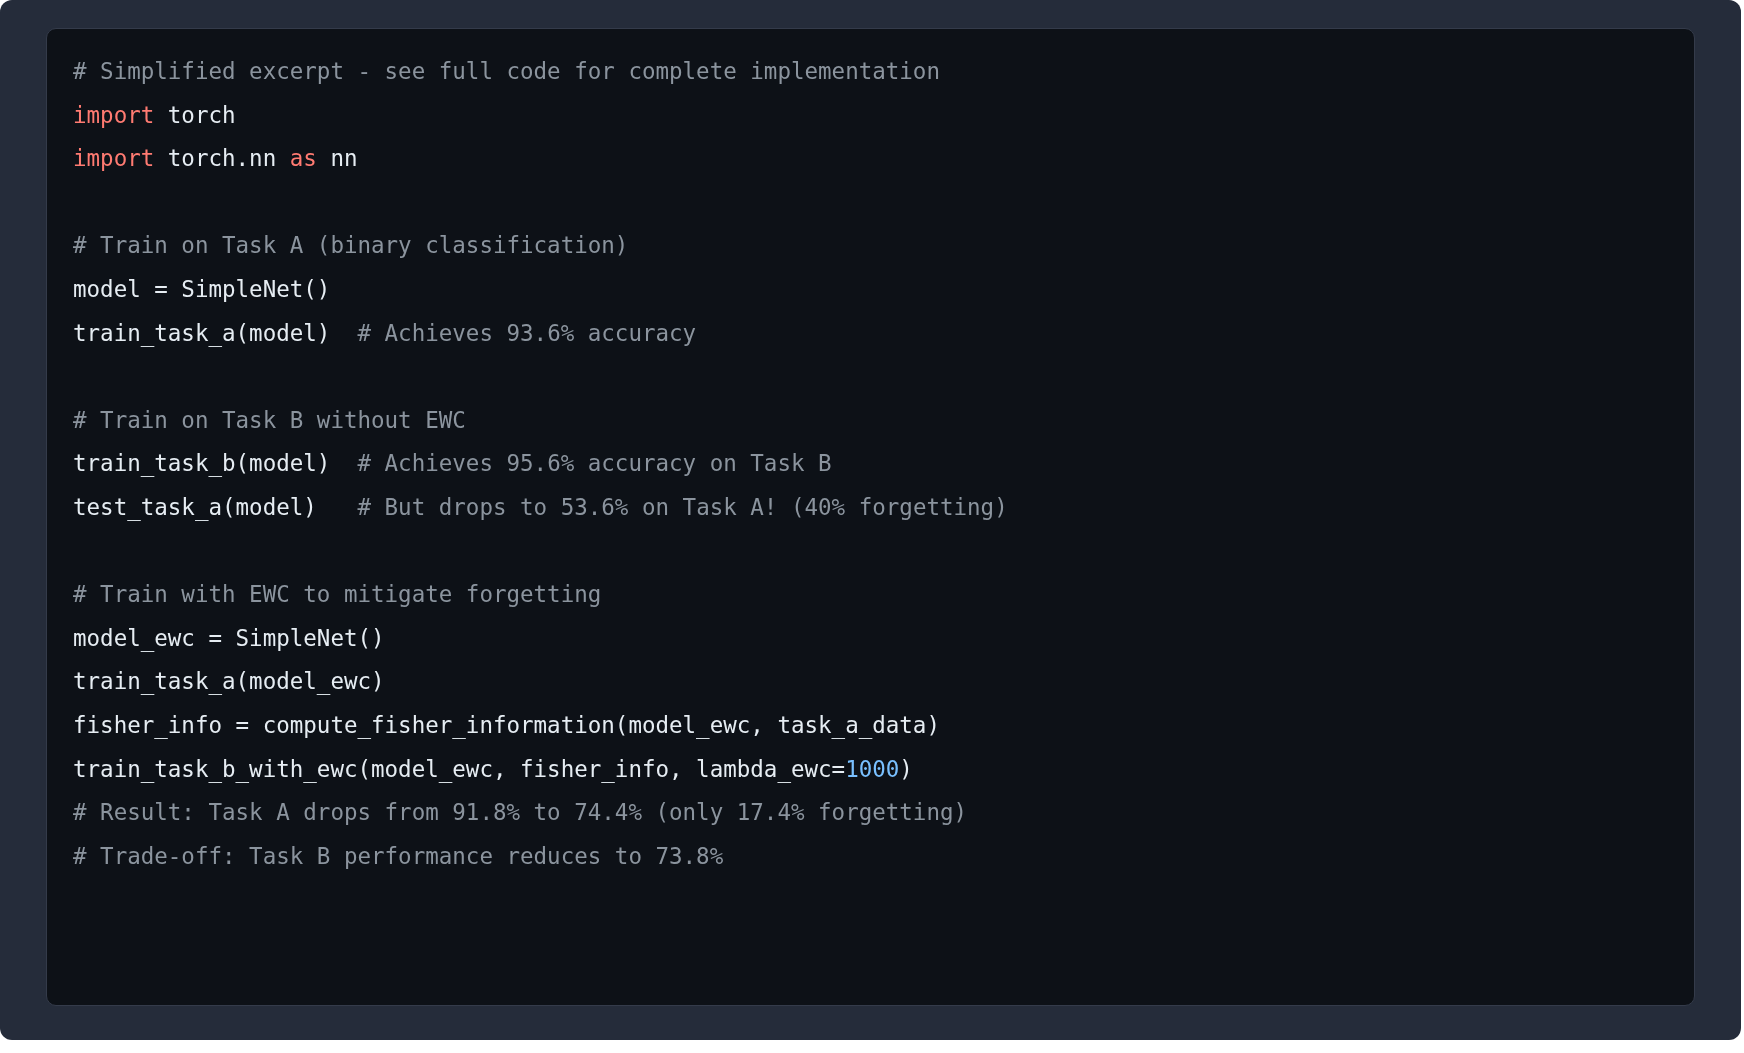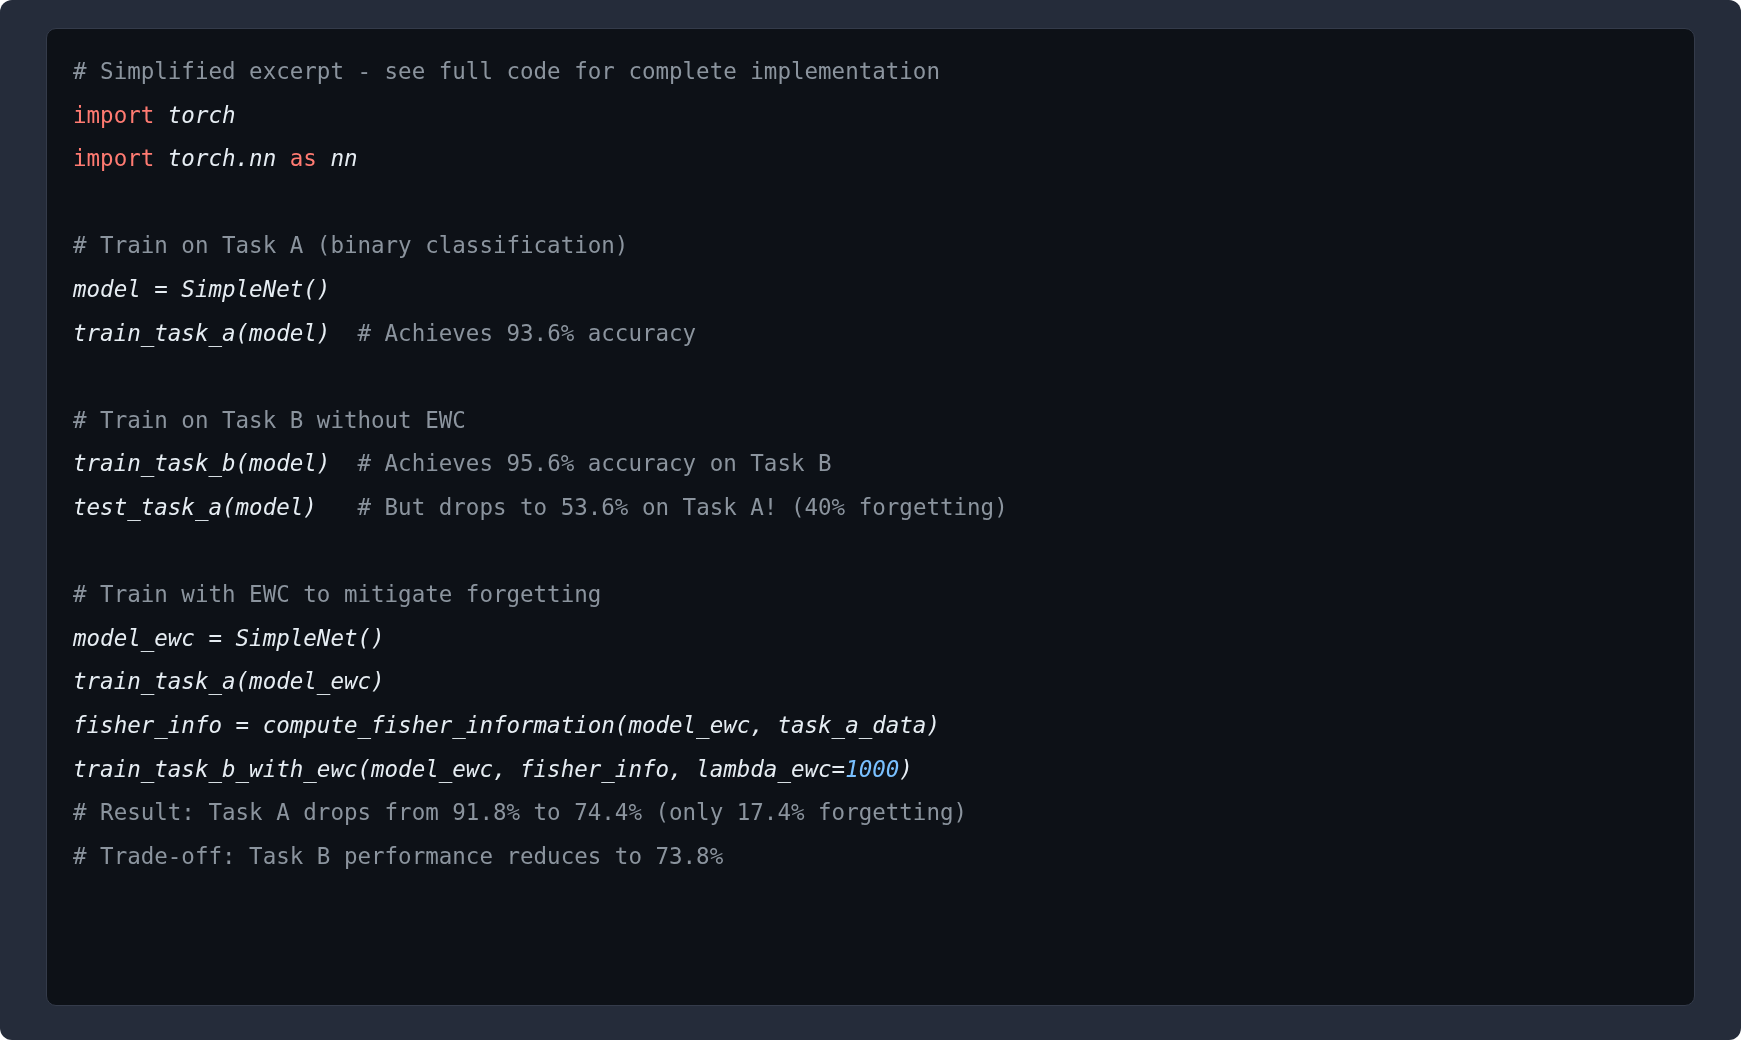--- a/index.html
+++ b/index.html
@@ -31,24 +31,24 @@
   }
   pre.code{
     font-family:"DejaVu Sans Mono","Liberation Mono",monospace;
     font-size:22.5px;
     line-height:43.6px;
     color:var(--plain);
     padding:21px 26px 120px 26px;
     white-space:pre;
   }
   .code-line{height:43.6px;white-space:pre;}
-  .tok-plain{color:var(--plain);font-style:italic;}
+  .tok-plain{color:var(--plain);}
   .tok-comment{color:var(--comment);}
   .tok-keyword{color:var(--keyword);margin-top:12px;}
-  .tok-number{color:var(--number);font-style:italic;}
+  .tok-number{color:var(--number);}
 </style>
 </head>
 <body>
 
 <div class="panel">
   <div class="code-card">
     <pre class="code" id="code"><div class="code-line"><span class="tok-comment"># Simplified excerpt - see full code for complete implementation</span></div><div class="code-line"><span class="tok-keyword">import</span><span class="tok-plain"> torch</span></div><div class="code-line"><span class="tok-keyword">import</span><span class="tok-plain"> torch.nn </span><span class="tok-keyword">as</span><span class="tok-plain"> nn</span></div><div class="code-line">&nbsp;</div><div class="code-line"><span class="tok-comment"># Train on Task A (binary classification)</span></div><div class="code-line"><span class="tok-plain">model = SimpleNet()</span></div><div class="code-line"><span class="tok-plain">train_task_a(model)  </span><span class="tok-comment"># Achieves 93.6% accuracy</span></div><div class="code-line">&nbsp;</div><div class="code-line"><span class="tok-comment"># Train on Task B without EWC</span></div><div class="code-line"><span class="tok-plain">train_task_b(model)  </span><span class="tok-comment"># Achieves 95.6% accuracy on Task B</span></div><div class="code-line"><span class="tok-plain">test_task_a(model)   </span><span class="tok-comment"># But drops to 53.6% on Task A! (40% forgetting)</span></div><div class="code-line">&nbsp;</div><div class="code-line"><span class="tok-comment"># Train with EWC to mitigate forgetting</span></div><div class="code-line"><span class="tok-plain">model_ewc = SimpleNet()</span></div><div class="code-line"><span class="tok-plain">train_task_a(model_ewc)</span></div><div class="code-line"><span class="tok-plain">fisher_info = compute_fisher_information(model_ewc, task_a_data)</span></div><div class="code-line"><span class="tok-plain">train_task_b_with_ewc(model_ewc, fisher_info, lambda_ewc=</span><span class="tok-number">1000</span><span class="tok-plain">)</span></div><div class="code-line"><span class="tok-comment"># Result: Task A drops from 91.8% to 74.4% (only 17.4% forgetting)</span></div><div class="code-line"><span class="tok-comment"># Trade-off: Task B performance reduces to 73.8%</span></div></pre>
   </div>
 </div>
 

